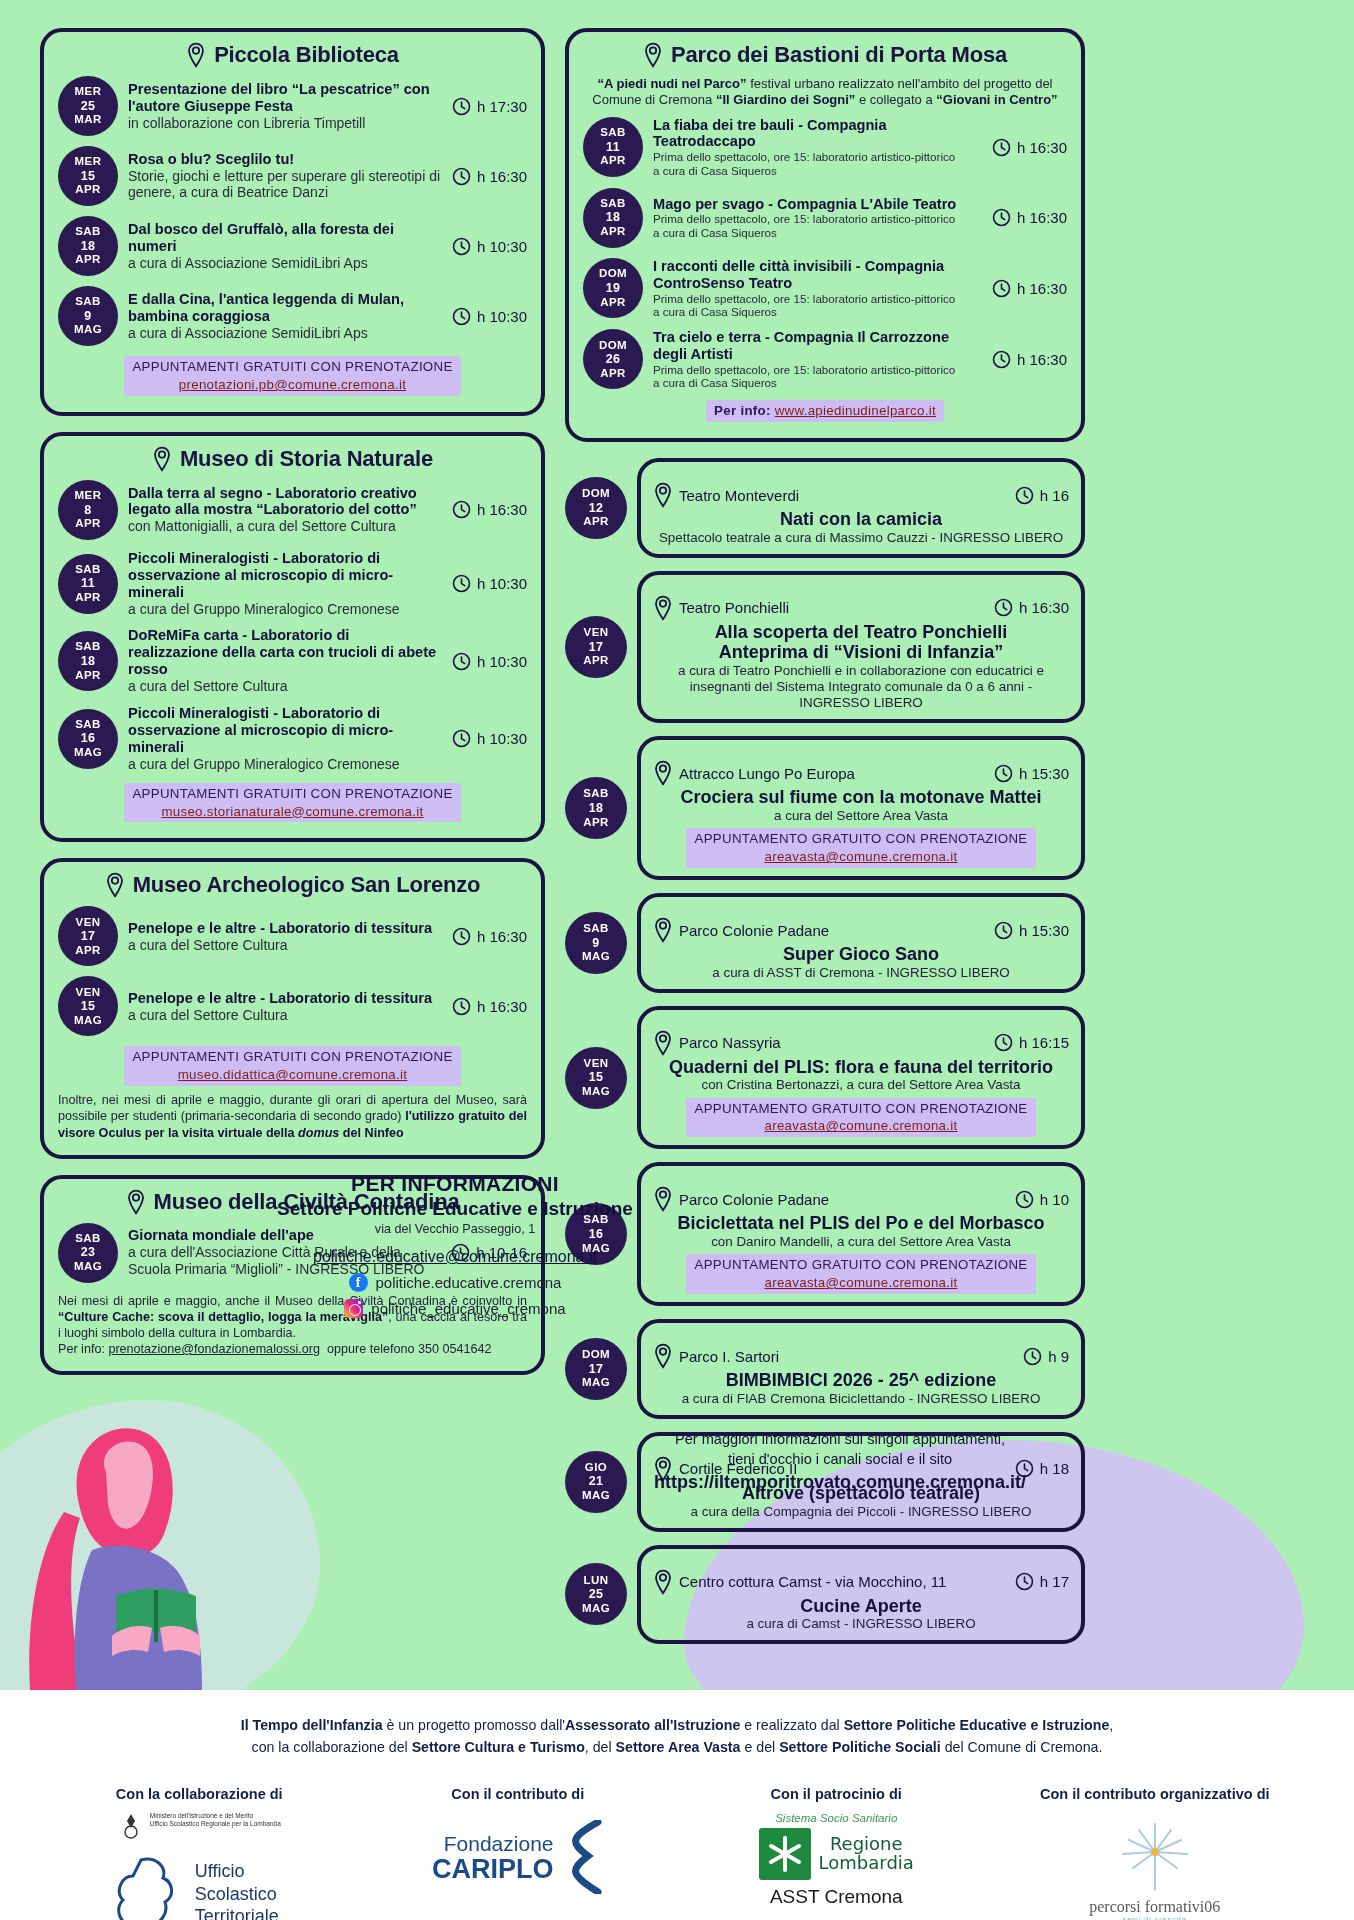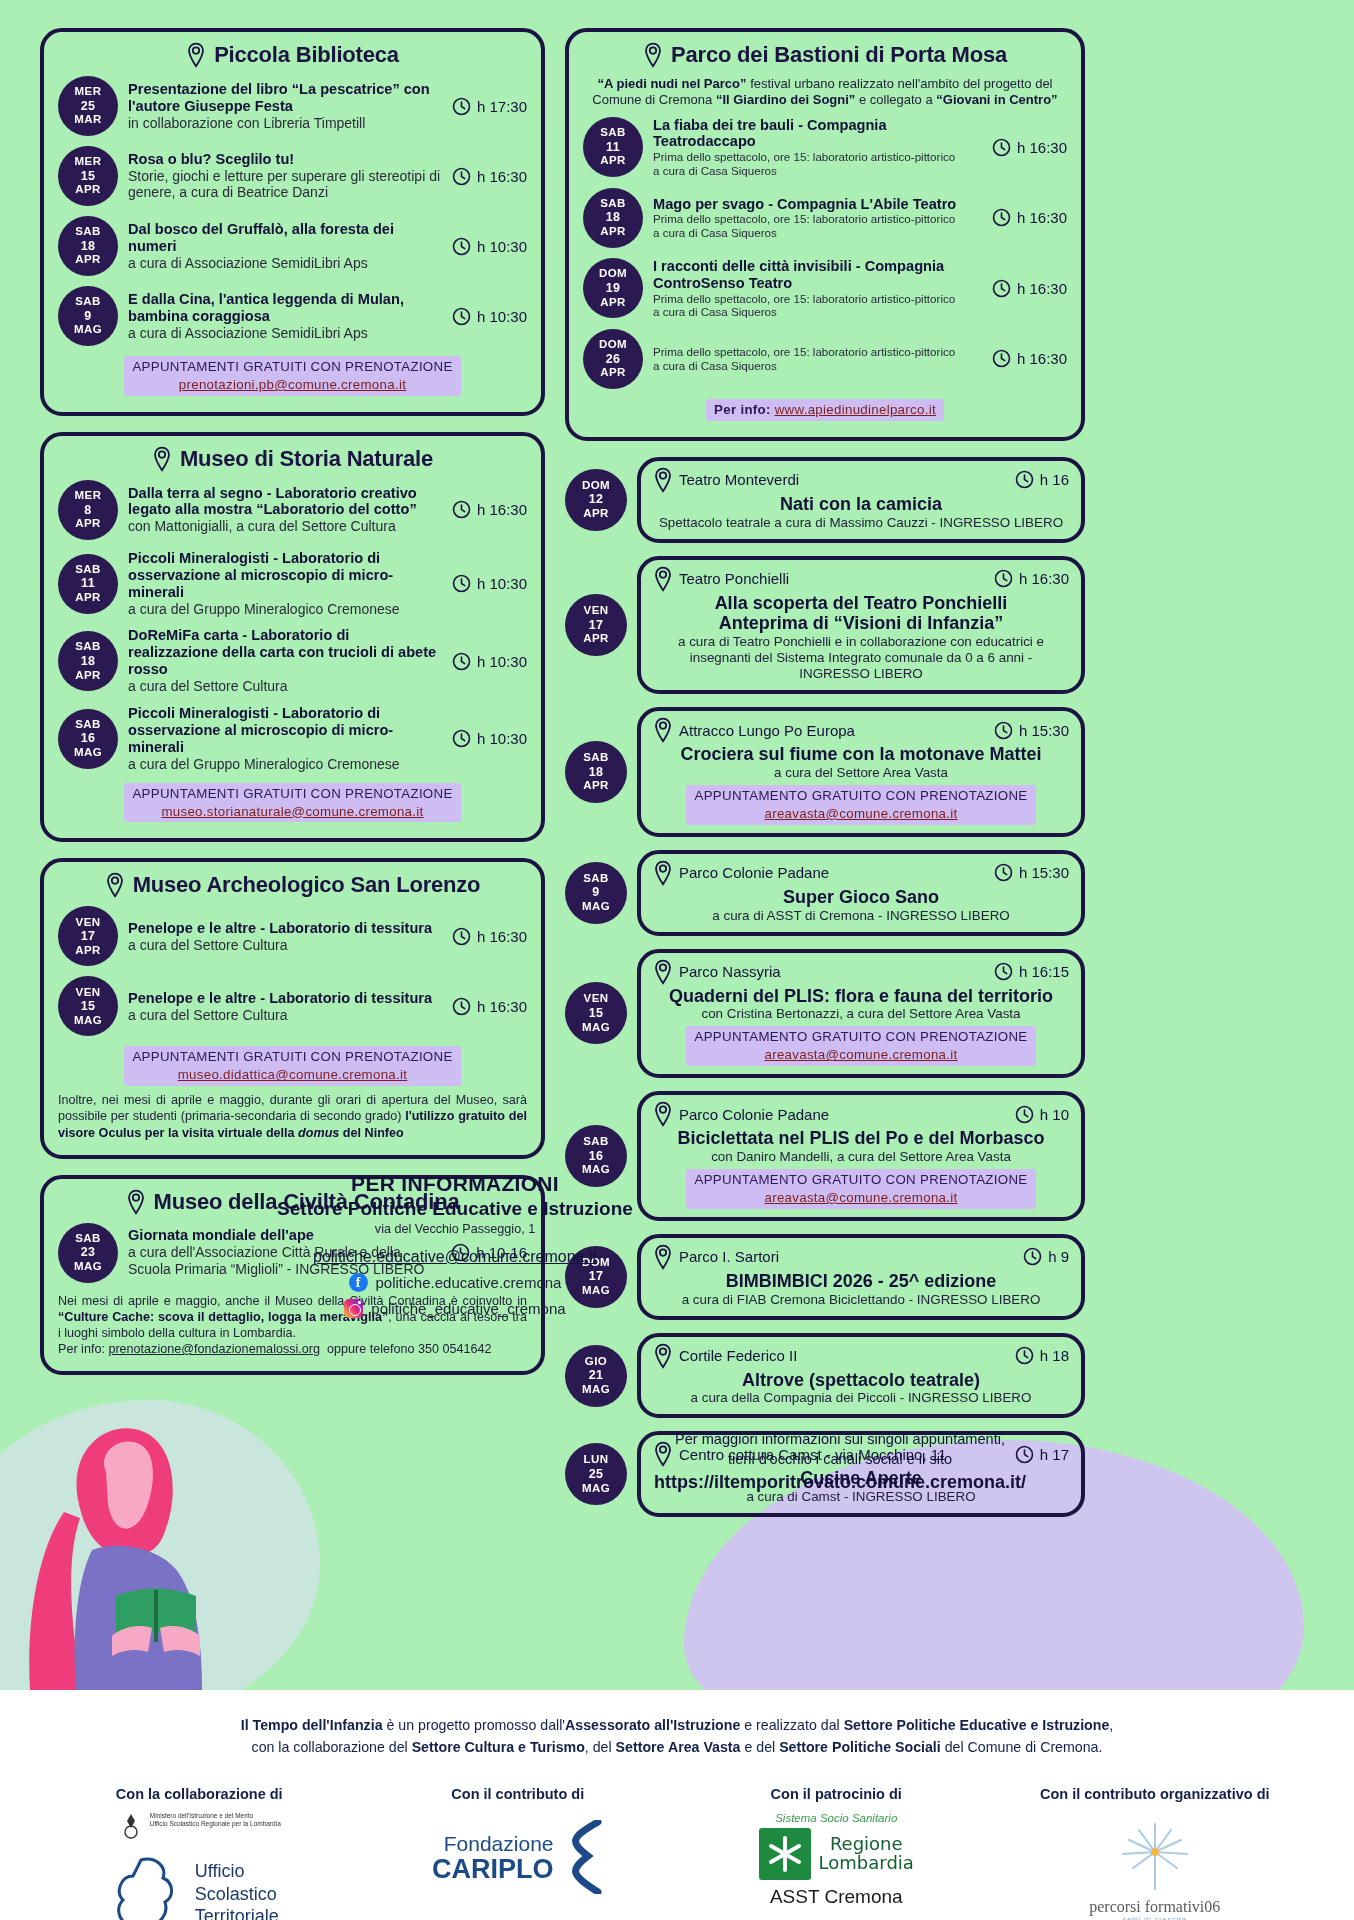--- a/index.html
+++ b/index.html
@@ -83,21 +83,21 @@
   }
   .para b{ color:#15103a; }
   .para .u{ text-decoration:underline; }
   .para i{ font-style:italic; }
 
   
   .rowcard{ display:flex; align-items:center; gap:10px; margin-bottom:13px; }
   .rowcard > .daybubble{ width:62px; height:62px; }
   .linecard{
     flex:1 1 auto; border:4px solid #1c1343; border-radius:22px;
-    padding:6px 12px 8px 12px;
+    padding:20px 12px 8px 12px;
   }
   .lc-top{ display:flex; align-items:center; justify-content:space-between; gap:8px; }
   .lc-venue{ display:flex; align-items:center; gap:6px; font-size:15px; color:#15103a; }
   .lc-title{ text-align:center; font-weight:bold; font-size:18px; color:#15103a; line-height:1.15; margin-top:1px;}
   .lc-sub{ text-align:center; font-size:13.4px; color:#22223a; line-height:1.2; }
   .lc-note{ text-align:center; margin-top:4px; }
 
   
   .intro{ font-size:13px; color:#22223a; line-height:1.25; text-align:center; margin:2px 0 8px 0;}
   .intro b{ color:#15103a; }
@@ -463,20 +463,21 @@
               <span>h 16:30</span>
             </div>
           </div>
           <div class="evt">
             <div class="daybubble">
               <span>DOM</span>
               <span class="dd">26</span>
               <span>APR</span>
             </div>
             <div class="evt-body">
+              <div class="evt-title">Tra cielo e terra - Compagnia Il Carrozzone degli Artisti</div>
               <div class="evt-sub sm">Prima dello spettacolo, ore 15: laboratorio artistico-pittorico</div>
               <div class="evt-sub sm">a cura di Casa Siqueros</div>
             </div>
             <div class="evt-time">
               <svg class="clockico" viewBox="0 0 20 20">
                 <circle cx="10" cy="10" r="8.4" fill="none" stroke="#1c1343" stroke-width="1.7"></circle>
                 <path d="M10 5.2V10l3.4 2.2" fill="none" stroke="#1c1343" stroke-width="1.7" stroke-linecap="round"></path>
               </svg>
               <span>h 16:30</span>
             </div>

